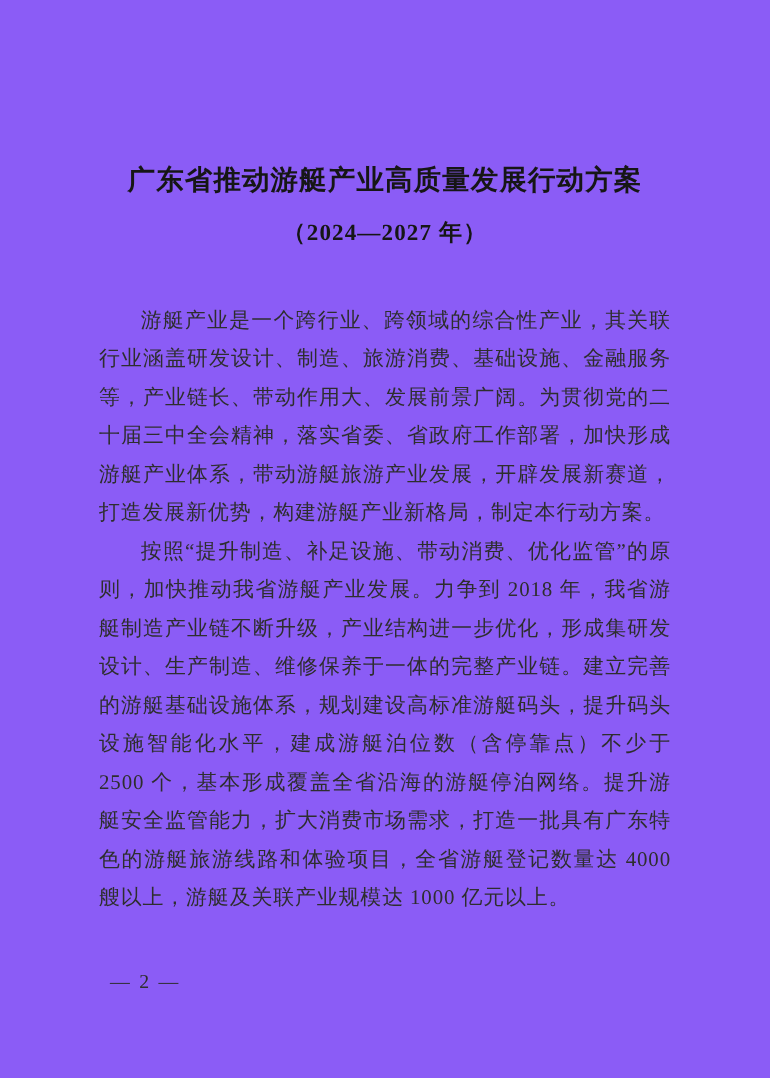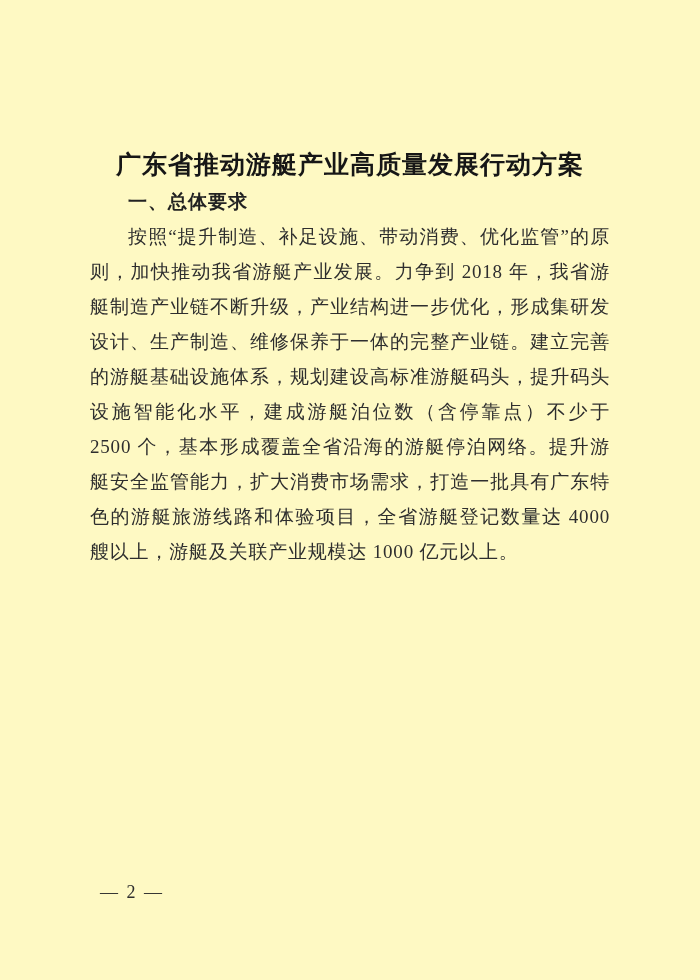--- a/index.html
+++ b/index.html
@@ -14,21 +14,21 @@
     position: relative;
     font-family: "Liberation Serif", "DejaVu Serif", serif;
     color: #2b2b2b;
   }
   .page {
     position: absolute;
     top: 0;
     left: 0;
     width: 700px;
     height: 980px;
-    background: #fef9c3;
+    background: #8b5cf6;
     box-sizing: border-box;
     padding: 0 90px;
   }
   .doc-title {
     margin: 148px 0 0 0;
     text-align: center;
     font-size: 25px;
     line-height: 34px;
     font-weight: bold;
     color: #161616;
@@ -79,21 +79,22 @@
     font-family: "Liberation Serif", "DejaVu Serif", serif;
   }
 </style>
 </head>
 <body>
 
 <div class="page">
 
   <h1 class="doc-title">广东省推动游艇产业高质量发展行动方案</h1>
 
+  <h2 class="doc-subtitle">（2024—2027 年）</h2>
 
+  <p class="body-para para-intro">游艇产业是一个跨行业、跨领域的综合性产业，其关联行业涵盖研发设计、制造、旅游消费、基础设施、金融服务等，产业链长、带动作用大、发展前景广阔。为贯彻党的二十届三中全会精神，落实省委、省政府工作部署，加快形成游艇产业体系，带动游艇旅游产业发展，开辟发展新赛道，打造发展新优势，构建游艇产业新格局，制定本行动方案。</p>
 
-  <h3 class="section-heading">一、总体要求</h3>
 
   <p class="body-para">按照“提升制造、补足设施、带动消费、优化监管”的原则，加快推动我省游艇产业发展。力争到 2018 年，我省游艇制造产业链不断升级，产业结构进一步优化，形成集研发设计、生产制造、维修保养于一体的完整产业链。建立完善的游艇基础设施体系，规划建设高标准游艇码头，提升码头设施智能化水平，建成游艇泊位数（含停靠点）不少于 2500 个，基本形成覆盖全省沿海的游艇停泊网络。提升游艇安全监管能力，扩大消费市场需求，打造一批具有广东特色的游艇旅游线路和体验项目，全省游艇登记数量达 4000 艘以上，游艇及关联产业规模达 1000 亿元以上。</p>
 
   <div class="page-number">— 2 —</div>
 
 </div>
 
 </body></html>

